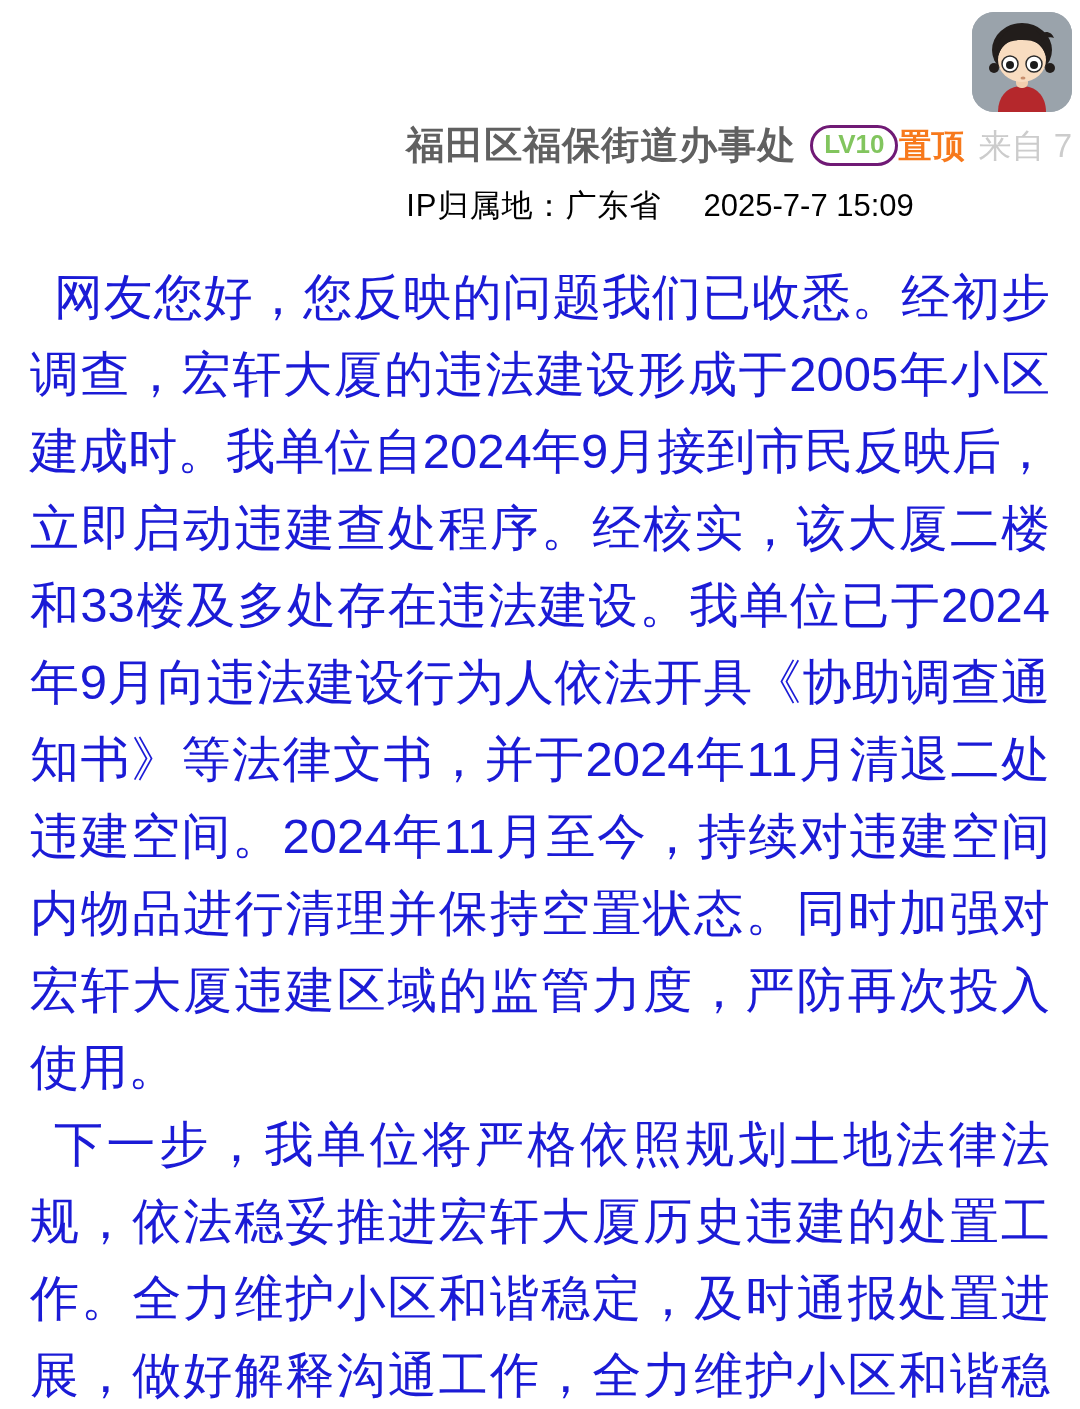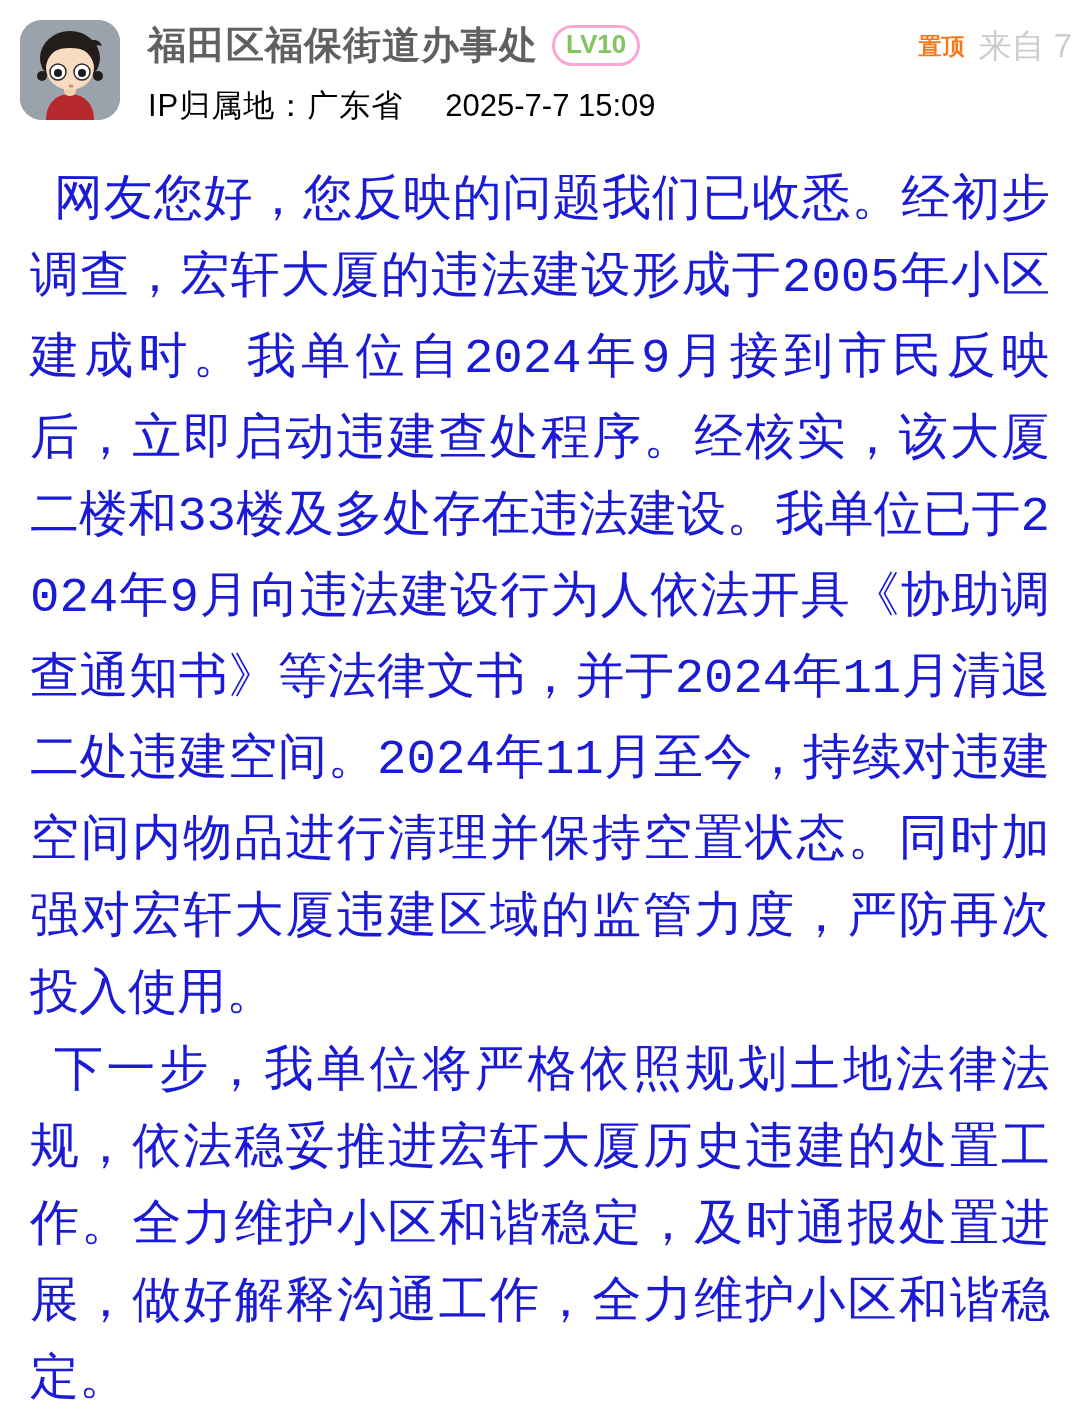--- a/index.html
+++ b/index.html
@@ -8,22 +8,23 @@
     width: 1080px;
     height: 1409px;
     margin: 0 auto;
     font-family: "Liberation Sans", "DejaVu Sans", sans-serif;
     overflow: hidden;
     position: relative;
   }
   
   .post-header {
     display: flex;
-    align-items: center;
+    align-items: flex-end;
     padding: 12px 8px 0 20px;
+    flex-direction: column;
   }
   .avatar {
     width: 100px;
     height: 100px;
     border-radius: 22px;
     overflow: hidden;
     flex: 0 0 auto;
     background: #9aa3ab;
   }
   .avatar svg { display: block; width: 100%; height: 100%; }
@@ -42,34 +43,34 @@
     font-size: 38px;
     font-weight: 700;
     color: #606060;
     letter-spacing: 1px;
   }
   .level-badge {
     margin-left: 14px;
     font-size: 26px;
     font-weight: 700;
     color: #82c55e;
-    border: 3px solid #f9a8d4;
+    border: 3px solid #701a75;
     border-radius: 22px;
     padding: 1px 11px 2px 11px;
     line-height: 1.2;
     background: #ffffff;
   }
   .right-badges {
     margin-left: auto;
     display: flex;
     align-items: center;
     padding-top: 2px;
   }
   .pinned {
-    font-size: 23px;
+    font-size: 33px;
     font-weight: 700;
     color: #f7791c;
   }
   .from-label {
     font-size: 33px;
     color: #cccccc;
     margin-left: 14px;
   }
   .meta-row {
     margin-top: 14px;
@@ -86,21 +87,21 @@
   }
   .para {
     font-size: 49px;
     line-height: 77px;
     color: #1b1bd6;
     text-indent: 24px;
     word-break: break-all;
     text-align: justify;
   }
   .para .num {
-    font-family: Liberation Mono, monospace;
+    font-family: Liberation Sans, sans-serif;
   }
 </style>
 </head>
 <body>
 
 <header class="post-header">
   <div class="avatar">
     <svg viewBox="0 0 100 100" xmlns="http://www.w3.org/2000/svg">
       <rect x="0" y="0" width="100" height="100" fill="#9aa3ab"></rect>
 

